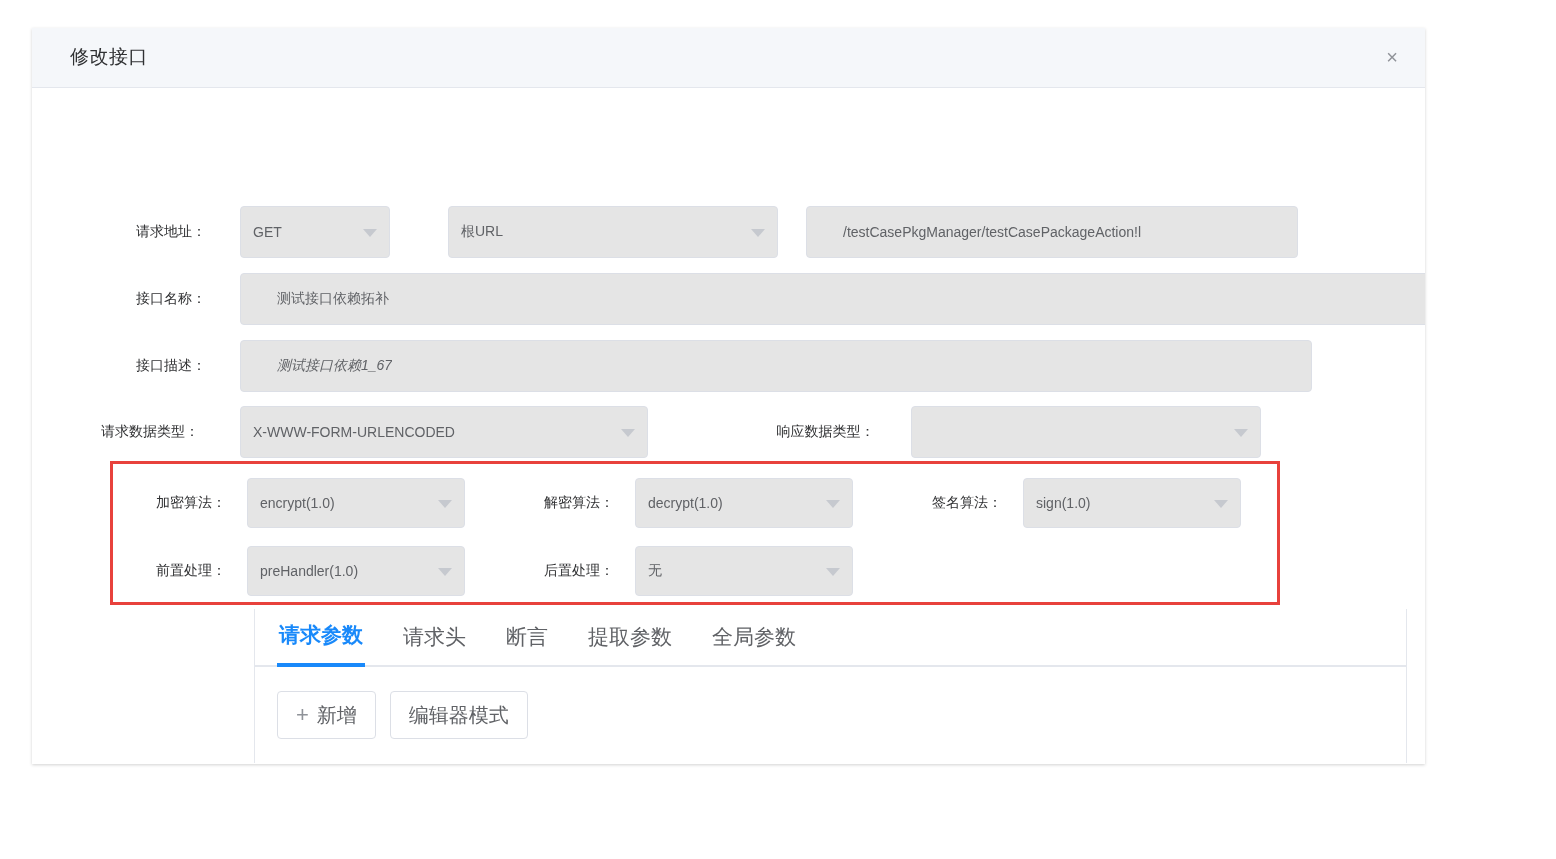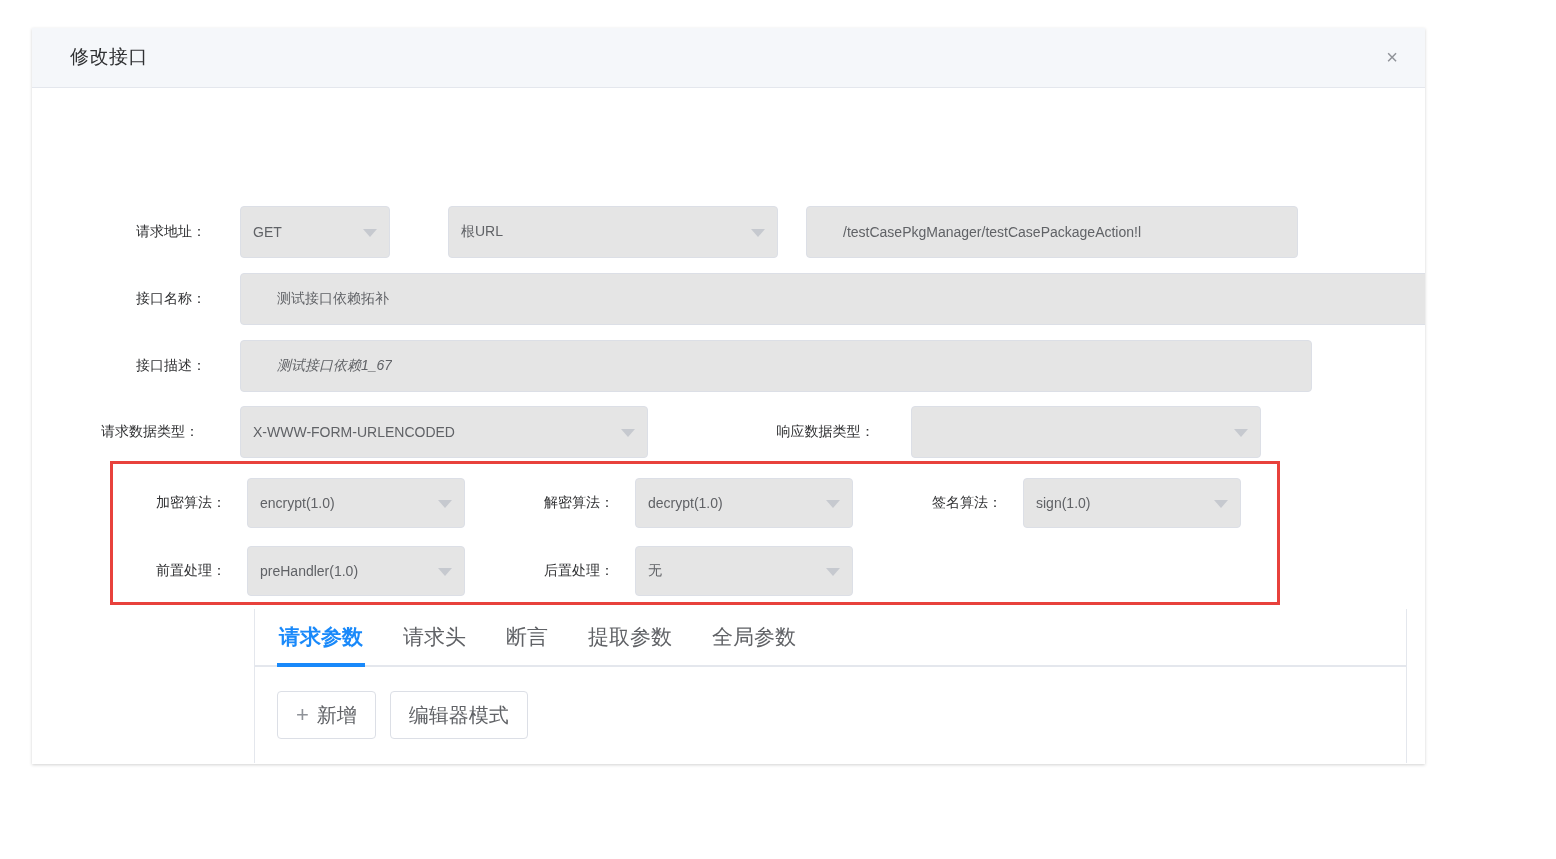--- a/index.html
+++ b/index.html
@@ -169,21 +169,21 @@
   .tab {
     font-size: 21px;
     color: #606266;
     cursor: pointer;
     padding: 0 2px;
     position: relative;
     height: 56px;
     line-height: 56px;
     white-space: nowrap;
   }
-  .tab.active { color: #1989fa; font-weight: bold; }
+  .tab.active { color: #1989fa; font-weight: bold; font-family: Liberation Mono, monospace; }
   .tab.active::after {
     content: "";
     position: absolute;
     left: 0; right: 0;
     bottom: -2px;
     height: 4px;
     background: #1989fa;
   }
 
   .tab-actions {

